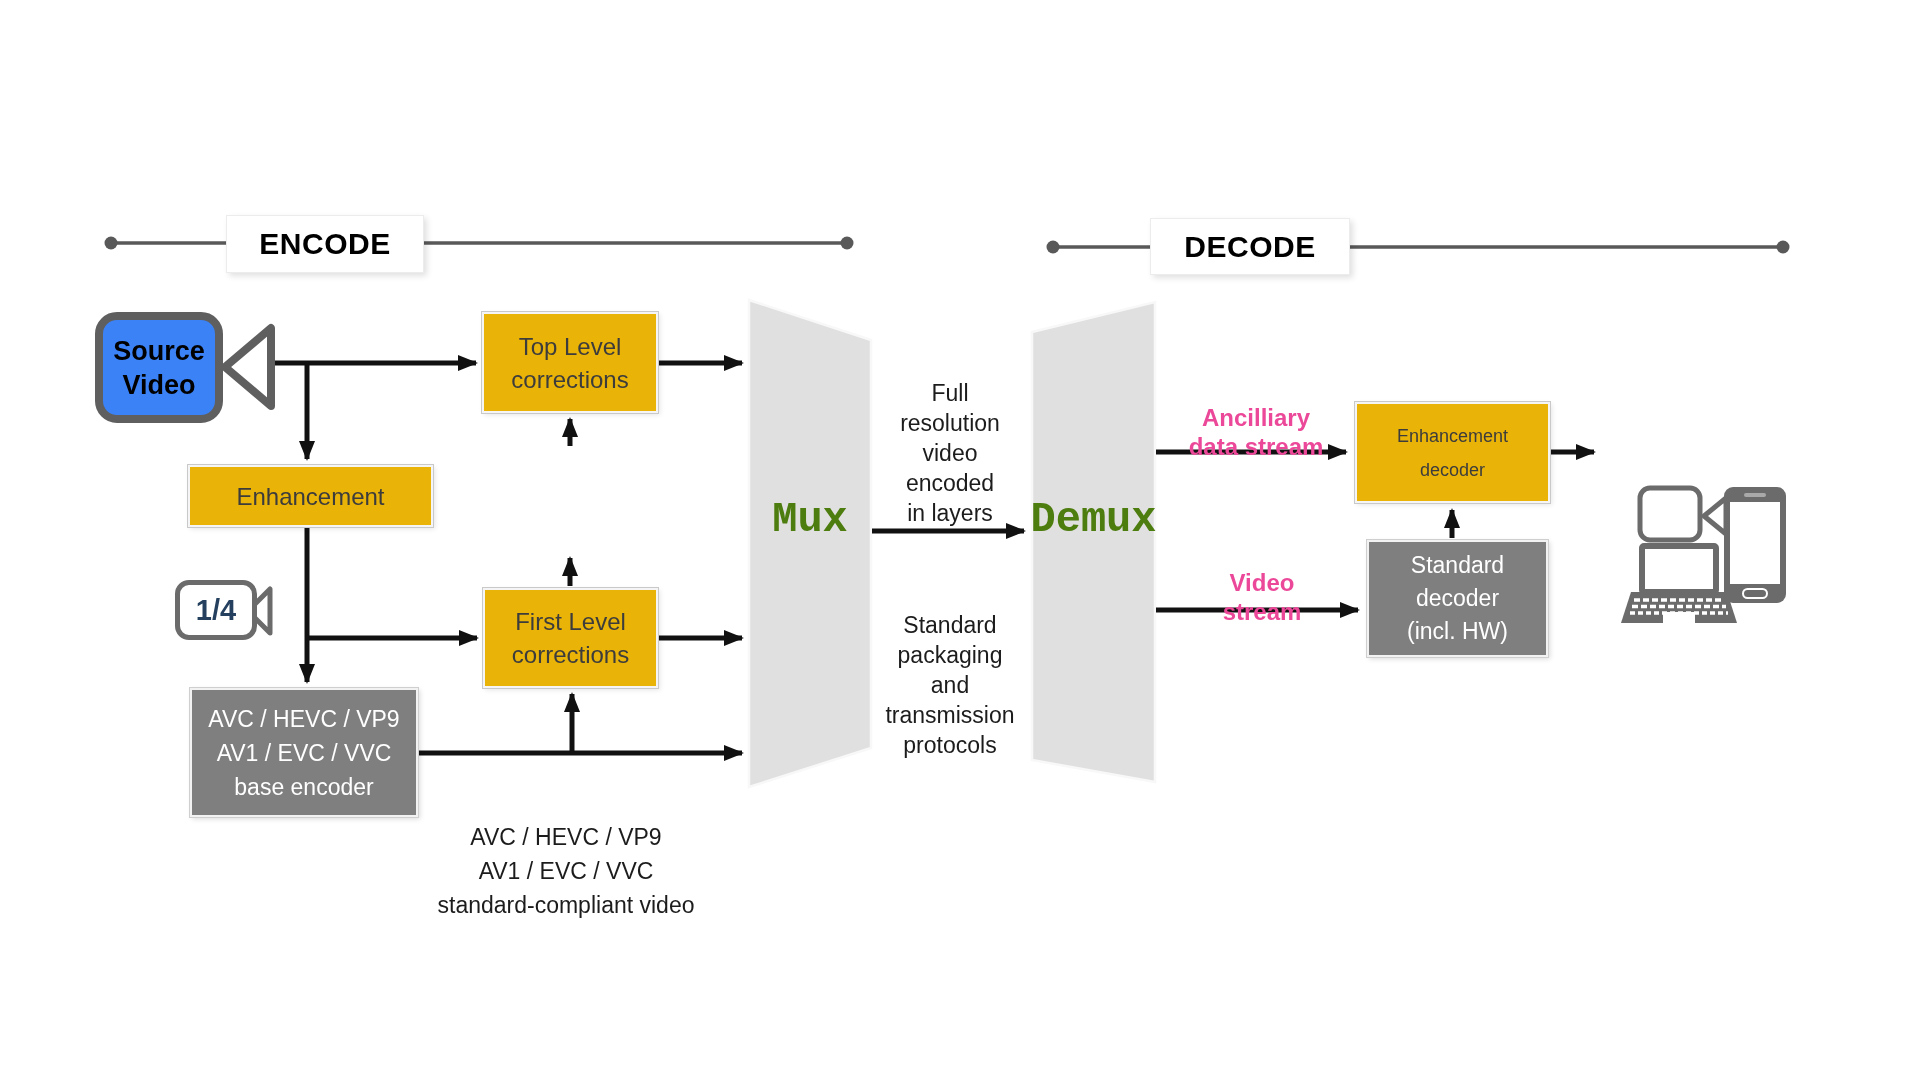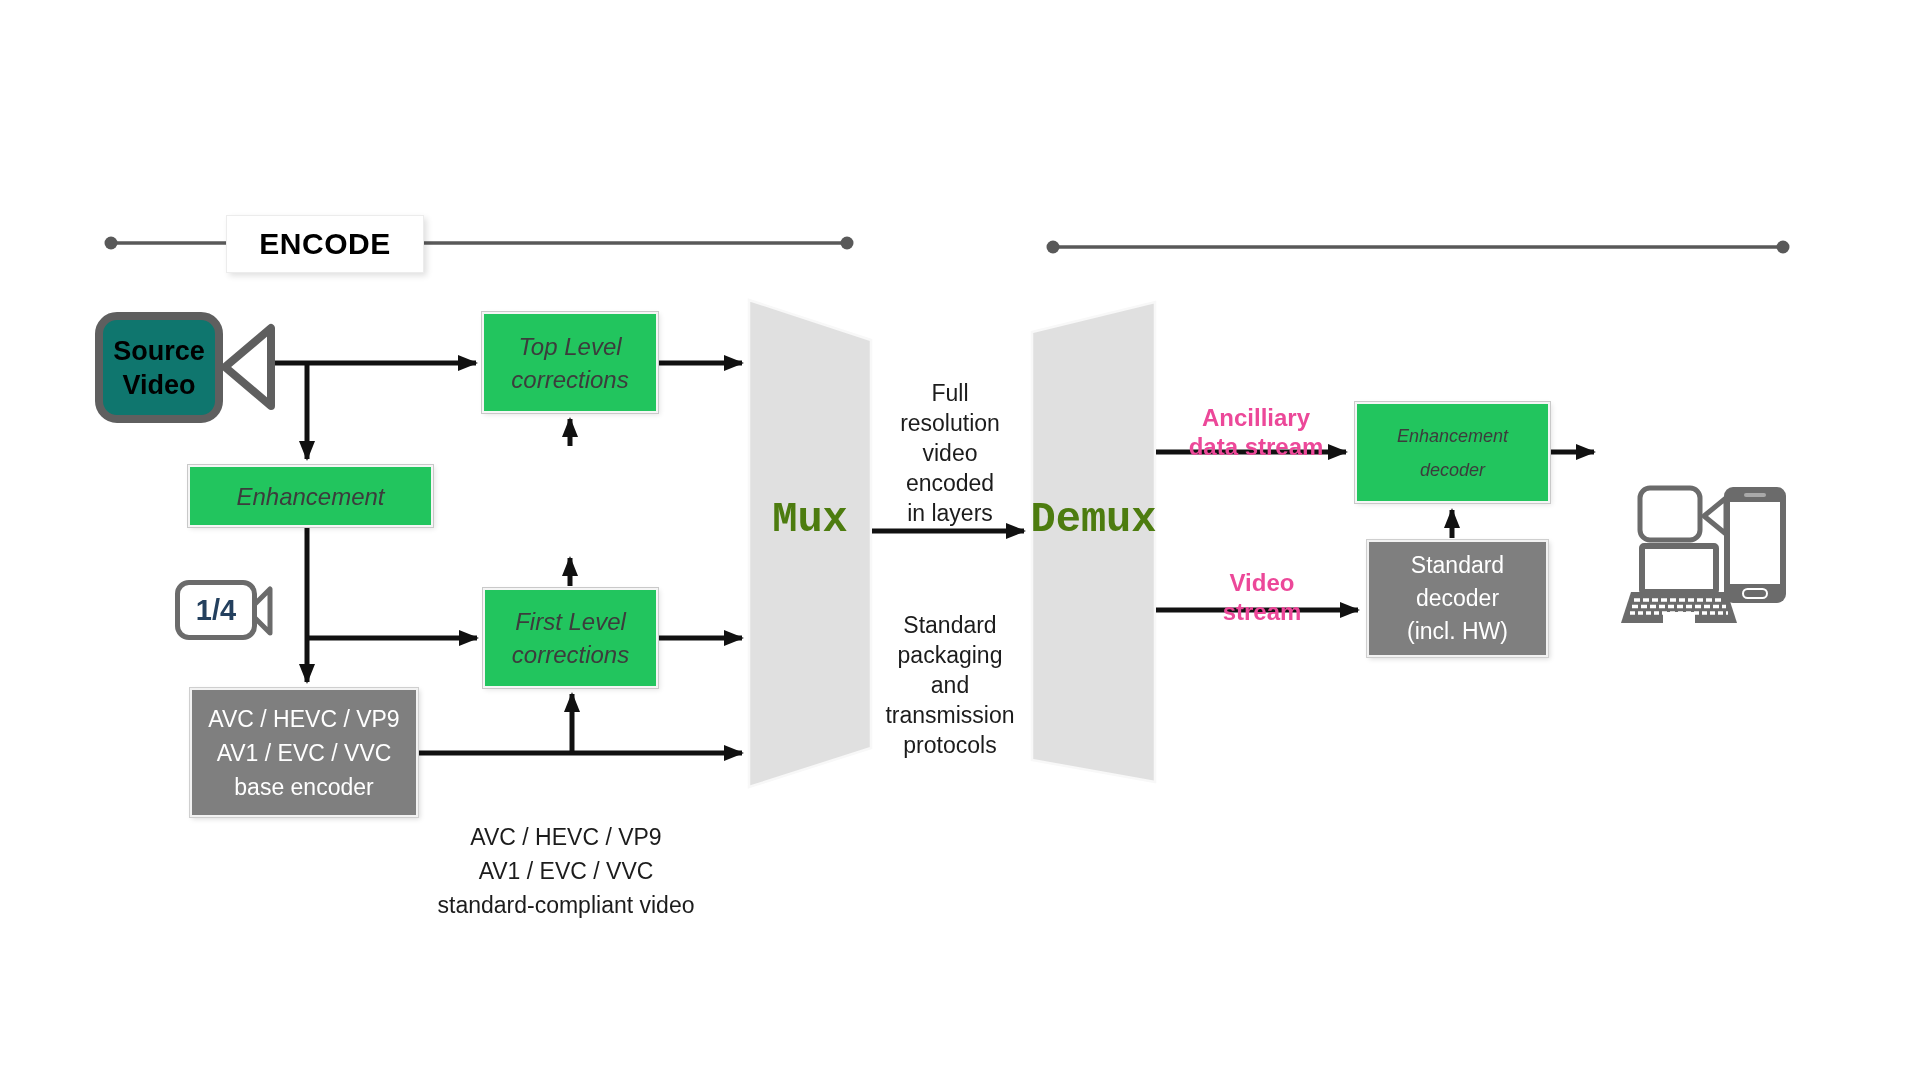--- a/index.html
+++ b/index.html
@@ -13,33 +13,33 @@
   .center{display:flex;align-items:center;justify-content:center;text-align:center;}
 
   
   .section-label{
     background:#ffffff;border:1px solid #ececec;box-shadow:3px 3px 6px rgba(0,0,0,.12);
     font-weight:bold;font-size:30px;color:#000;letter-spacing:.5px;
   }
 
   
   .box-light{
-    background:#22c55e;border:2px solid #f5f5f5;
+    background:#eab308;border:2px solid #f5f5f5;
     box-shadow:0 0 0 1px #c9c9c9, 2px 2px 5px rgba(0,0,0,.10);
-    font-size:24px;line-height:33px;color:#3c3c3c;font-style:italic;
+    font-size:24px;line-height:33px;color:#3c3c3c;
   }
   
   .box-dark{
     background:#7f7f7f;border:2px solid #f2f2f2;
     box-shadow:0 0 0 1px #cfcfcf, 2px 2px 5px rgba(0,0,0,.15);
     font-size:23px;line-height:34px;color:#ffffff;
   }
 
   .cam-body{
-    background:#0f766e;border:8px solid #5f5f5f;border-radius:22px;
+    background:#3b82f6;border:8px solid #5f5f5f;border-radius:22px;
     font-weight:bold;font-size:27px;line-height:34px;color:#000;
   }
   .quarter-body{
     background:#fff;border:5px solid #6b6b6b;border-radius:14px;
     font-weight:bold;font-size:29px;color:#24405e;
   }
 
   .funnel-label{font-weight:bold;font-size:42px;color:#4d7c0f;font-family:Liberation Mono, monospace;}
   .caption{font-size:23px;line-height:30px;color:#1c1c1c;}
   .stream-label{font-weight:bold;font-size:24px;line-height:29px;color:#ec4899;}
@@ -171,20 +171,23 @@
   </div>
 
   <div class="abs caption pre" style="left:850px;top:580px;width:200px;text-align:center;">
     <span>Standard
 packaging
 and
 transmission
 protocols</span>
   </div>
 
+  <div class="abs section-label center" style="left:1150px;top:218px;width:200px;height:57px;">
+    <span>DECODE</span>
+  </div>
 
   <div class="abs funnel-label center" style="left:1032px;top:500px;width:123px;height:40px;">
     <span>Demux</span>
   </div>
 
   <div class="abs stream-label pre" style="left:1146px;top:374px;width:220px;text-align:center;">
     <span>Ancilliary
 data stream</span>
   </div>
 

